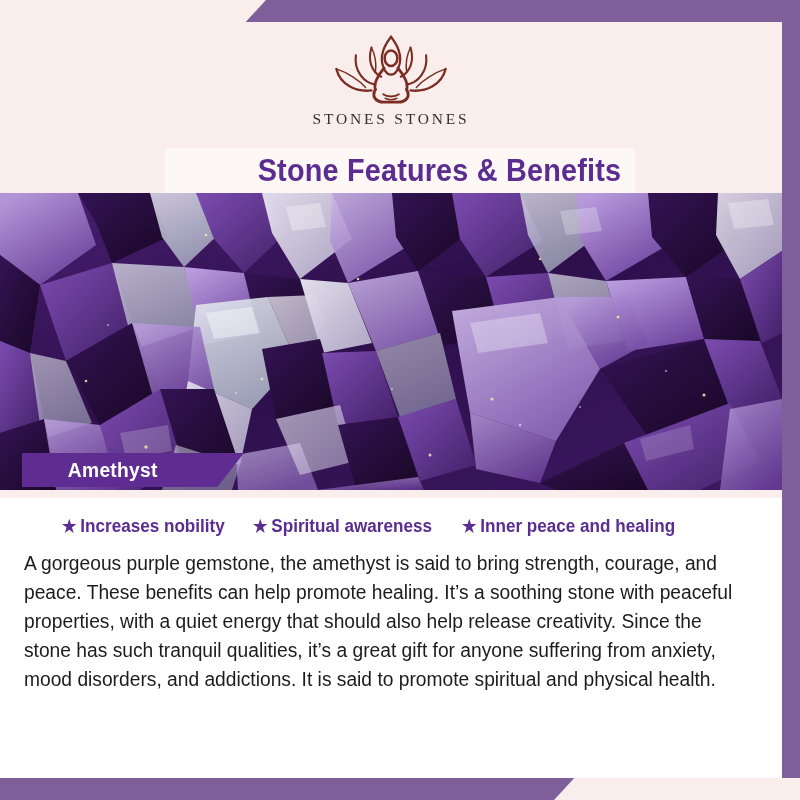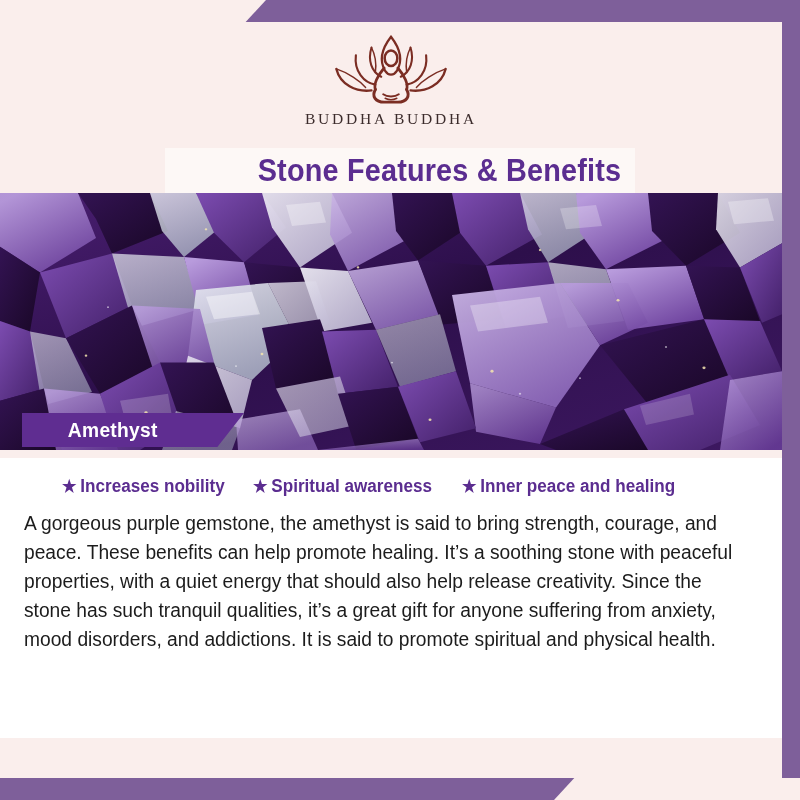--- a/index.html
+++ b/index.html
@@ -75,21 +75,21 @@
     font-weight:700;
     color:#5b2d90;
     letter-spacing:0.2px;
     transform:scaleX(0.93);
     white-space:nowrap;
   }
 
   
   .photo {
     position:relative;
-    height:257px;
+    height:297px;
     background:#3b82f6;
     overflow:hidden;
   }
   .photo svg { position:absolute; inset:0; width:100%; height:100%; display:block; }
 
   .stone-banner {
     position:absolute; left:22px; bottom:3px;
     width:222px; height:34px;
     background:#5f2d91;
     clip-path:polygon(0 0, 100% 0, 88% 100%, 0 100%);
@@ -180,21 +180,21 @@
 
             <path d="M83 41 C76 49 72 58 74 63" stroke-width="2.8"></path>
             <path d="M97 41 C104 49 108 58 106 63" stroke-width="2.8"></path>
 
             <path d="M74 63 C70 70 74 76 83 76 L97 76 C106 76 110 70 106 63" stroke-width="3"></path>
 
             <path d="M82 68 C86 71 94 71 98 68" stroke-width="2"></path>
             <path d="M84 72 C88 74 92 74 96 72" stroke-width="1.5"></path>
           </g>
         </svg>
-        <div class="brand-name">BUDDHA BUDDHA</div>
+        <div class="brand-name">STONES STONES</div>
       </div>
 
       <div class="title-plate">
         <div class="title-text">Stone Features &amp; Benefits</div>
       </div>
     </div>
 
     <div class="photo">
       <svg viewBox="0 0 782 297" preserveAspectRatio="none">
         <defs>

